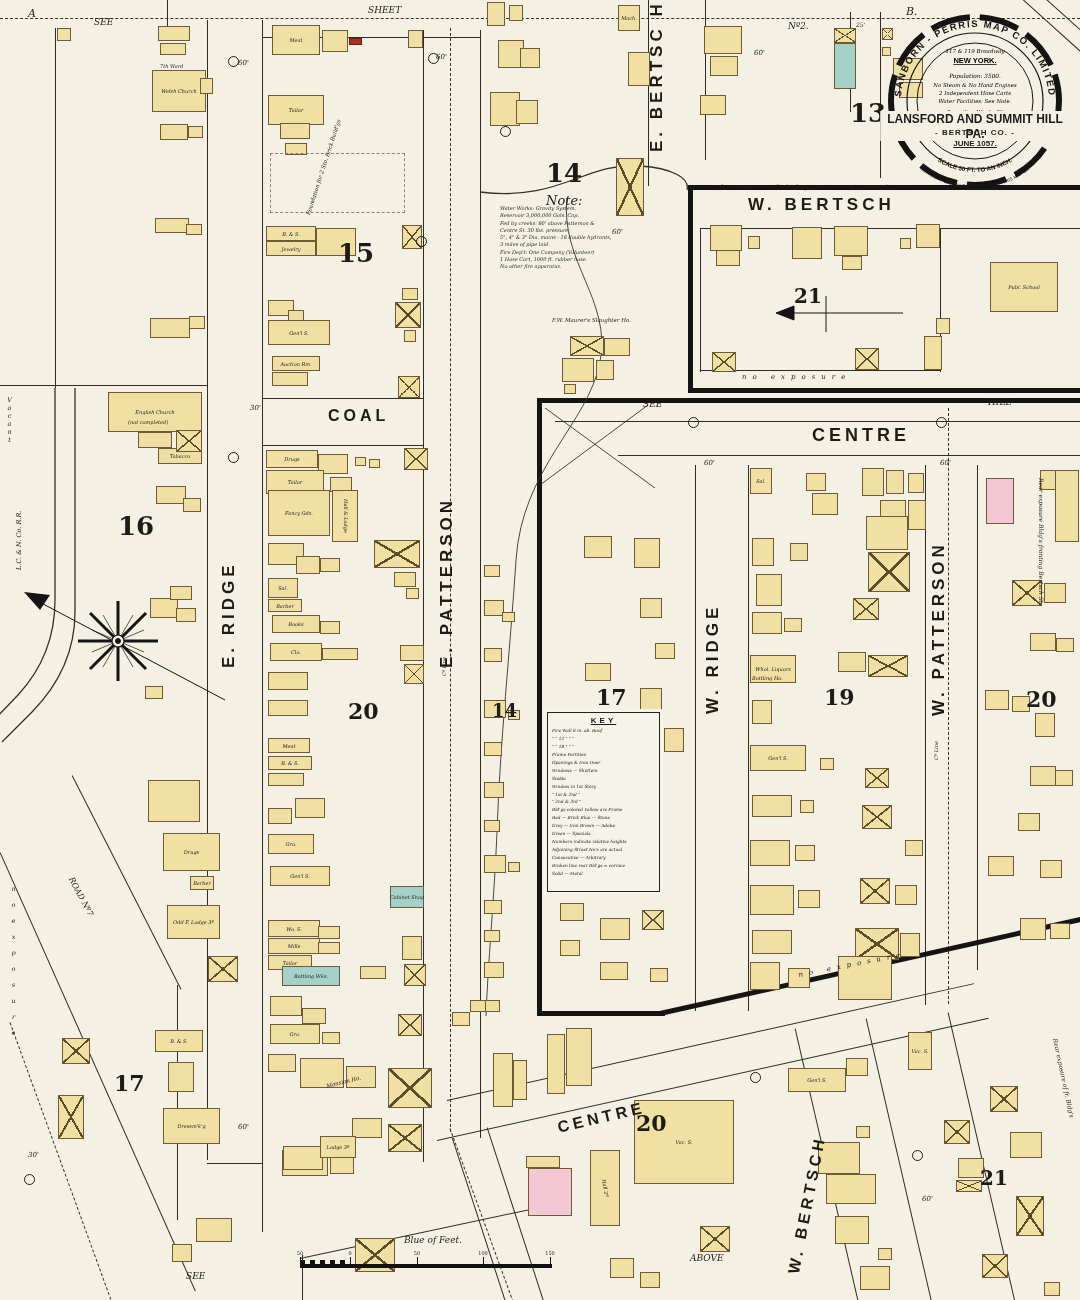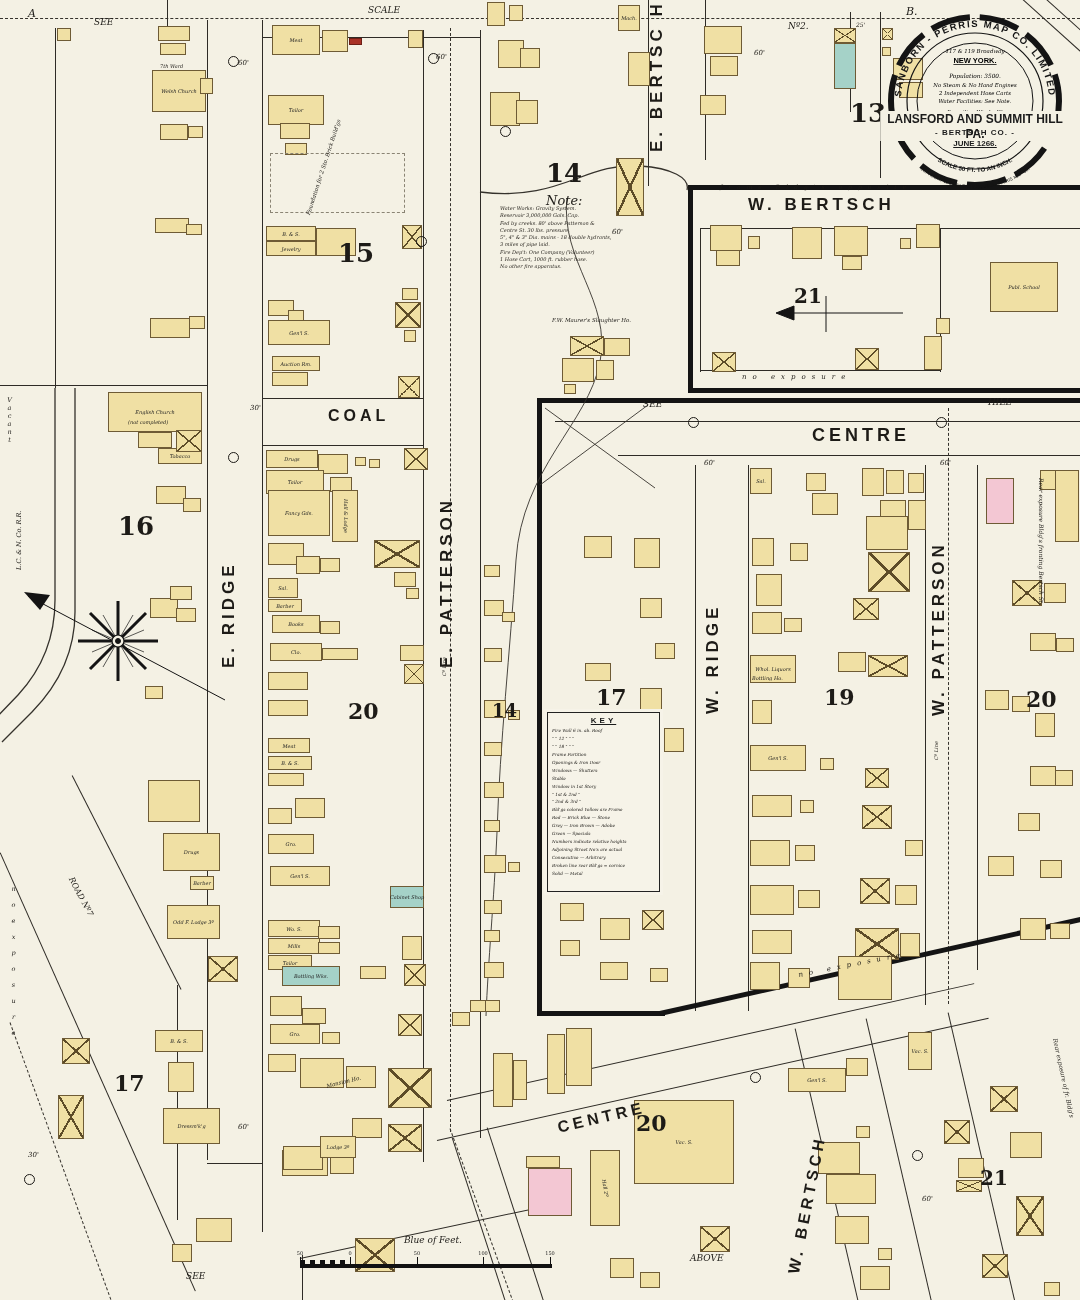--- a/index.html
+++ b/index.html
@@ -493,21 +493,21 @@
       <div class="bld y xm" style="left: 956px; top: 1180px; width: 26px; height: 12px;"></div>
       <div class="bld y xm" style="left: 1016px; top: 1196px; width: 28px; height: 40px;"></div>
       <div class="bld y xm" style="left: 982px; top: 1254px; width: 26px; height: 24px;"></div>
       <div class="bld y" style="left: 1044px; top: 1282px; width: 16px; height: 14px;"></div>
       <div class="bld y xm" style="left: 700px; top: 1226px; width: 30px; height: 26px;"></div>
     </div>
 
   <div id="annotations-layer">
       <div class="ann h" style="left: 94px; top: 18px; font-size: 9px;">SEE</div>
       <div class="ann h" style="left: 28px; top: 8px; font-size: 11px;">A</div>
-      <div class="ann h" style="left: 368px; top: 6px; font-size: 9px;">SCALE</div>
+      <div class="ann h" style="left: 368px; top: 6px; font-size: 9px;">SHEET</div>
       <div class="ann h" style="left: 906px; top: 6px; font-size: 11px;">B.</div>
       <div class="ann h" style="left: 788px; top: 22px; font-size: 9px;">Nº2.</div>
       <div class="ann h" style="left: 643px; top: 400px; font-size: 9px;">SEE</div>
       <div class="ann h" style="left: 988px; top: 398px; font-size: 9px;">HILL</div>
       <div class="ann h" style="left: 690px; top: 1254px; font-size: 9px;">ABOVE</div>
       <div class="ann h" style="left: 186px; top: 1272px; font-size: 9px;">SEE</div>
       <div class="ann h" style="left: 404px; top: 1236px; font-size: 9px;">Blue of Feet.</div>
       <div class="ann sp" style="left: 742px; top: 374px; font-size: 7px;">no exposure</div>
       <div class="ann sp" style="left: 798px; top: 972px; font-size: 7px; transform: rotate(-11deg);">no exposure</div>
       <div class="ann sp" style="left: 720px; top: 184px; font-size: 6px;">frame Bldg's opposite</div>
@@ -630,21 +630,21 @@
     <text x="107" y="108" text-anchor="middle" font-size="5.4" font-style="italic" font-family="DejaVu Serif, serif">Prevailing Winds: W.</text>
     <text font-size="6.2" font-weight="bold" font-family="Liberation Sans, sans-serif" fill="#141414">
       <textPath href="#arcScale" startOffset="50%" text-anchor="middle">SCALE 50 FT. TO AN INCH.</textPath>
     </text>
     <text font-size="4.4" font-family="DejaVu Sans, sans-serif" fill="#141414">
       <textPath href="#arcCopy" startOffset="50%" text-anchor="middle">COPYRIGHT 1891 BY THE SANBORN - PERRIS MAP CO.</textPath>
     </text>
   </svg>
   <div id="sealtitle">LANSFORD AND SUMMIT HILL PA.</div>
   <div id="sealcounty">- BERTSCH CO. -</div>
-  <div id="sealdate">JUNE 1266.</div>
+  <div id="sealdate">JUNE 1057.</div>
 
   <div id="scalebar">
     <div class="sub"></div>
     <div class="bar"></div>
   <div class="tick" style="left: 0px;"></div>
       <div class="tl" style="left: 0px;">50</div>
       <div class="tick" style="left: 50px;"></div>
       <div class="tl" style="left: 50px;">0</div>
       <div class="tick" style="left: 117px;"></div>
       <div class="tl" style="left: 117px;">50</div>

